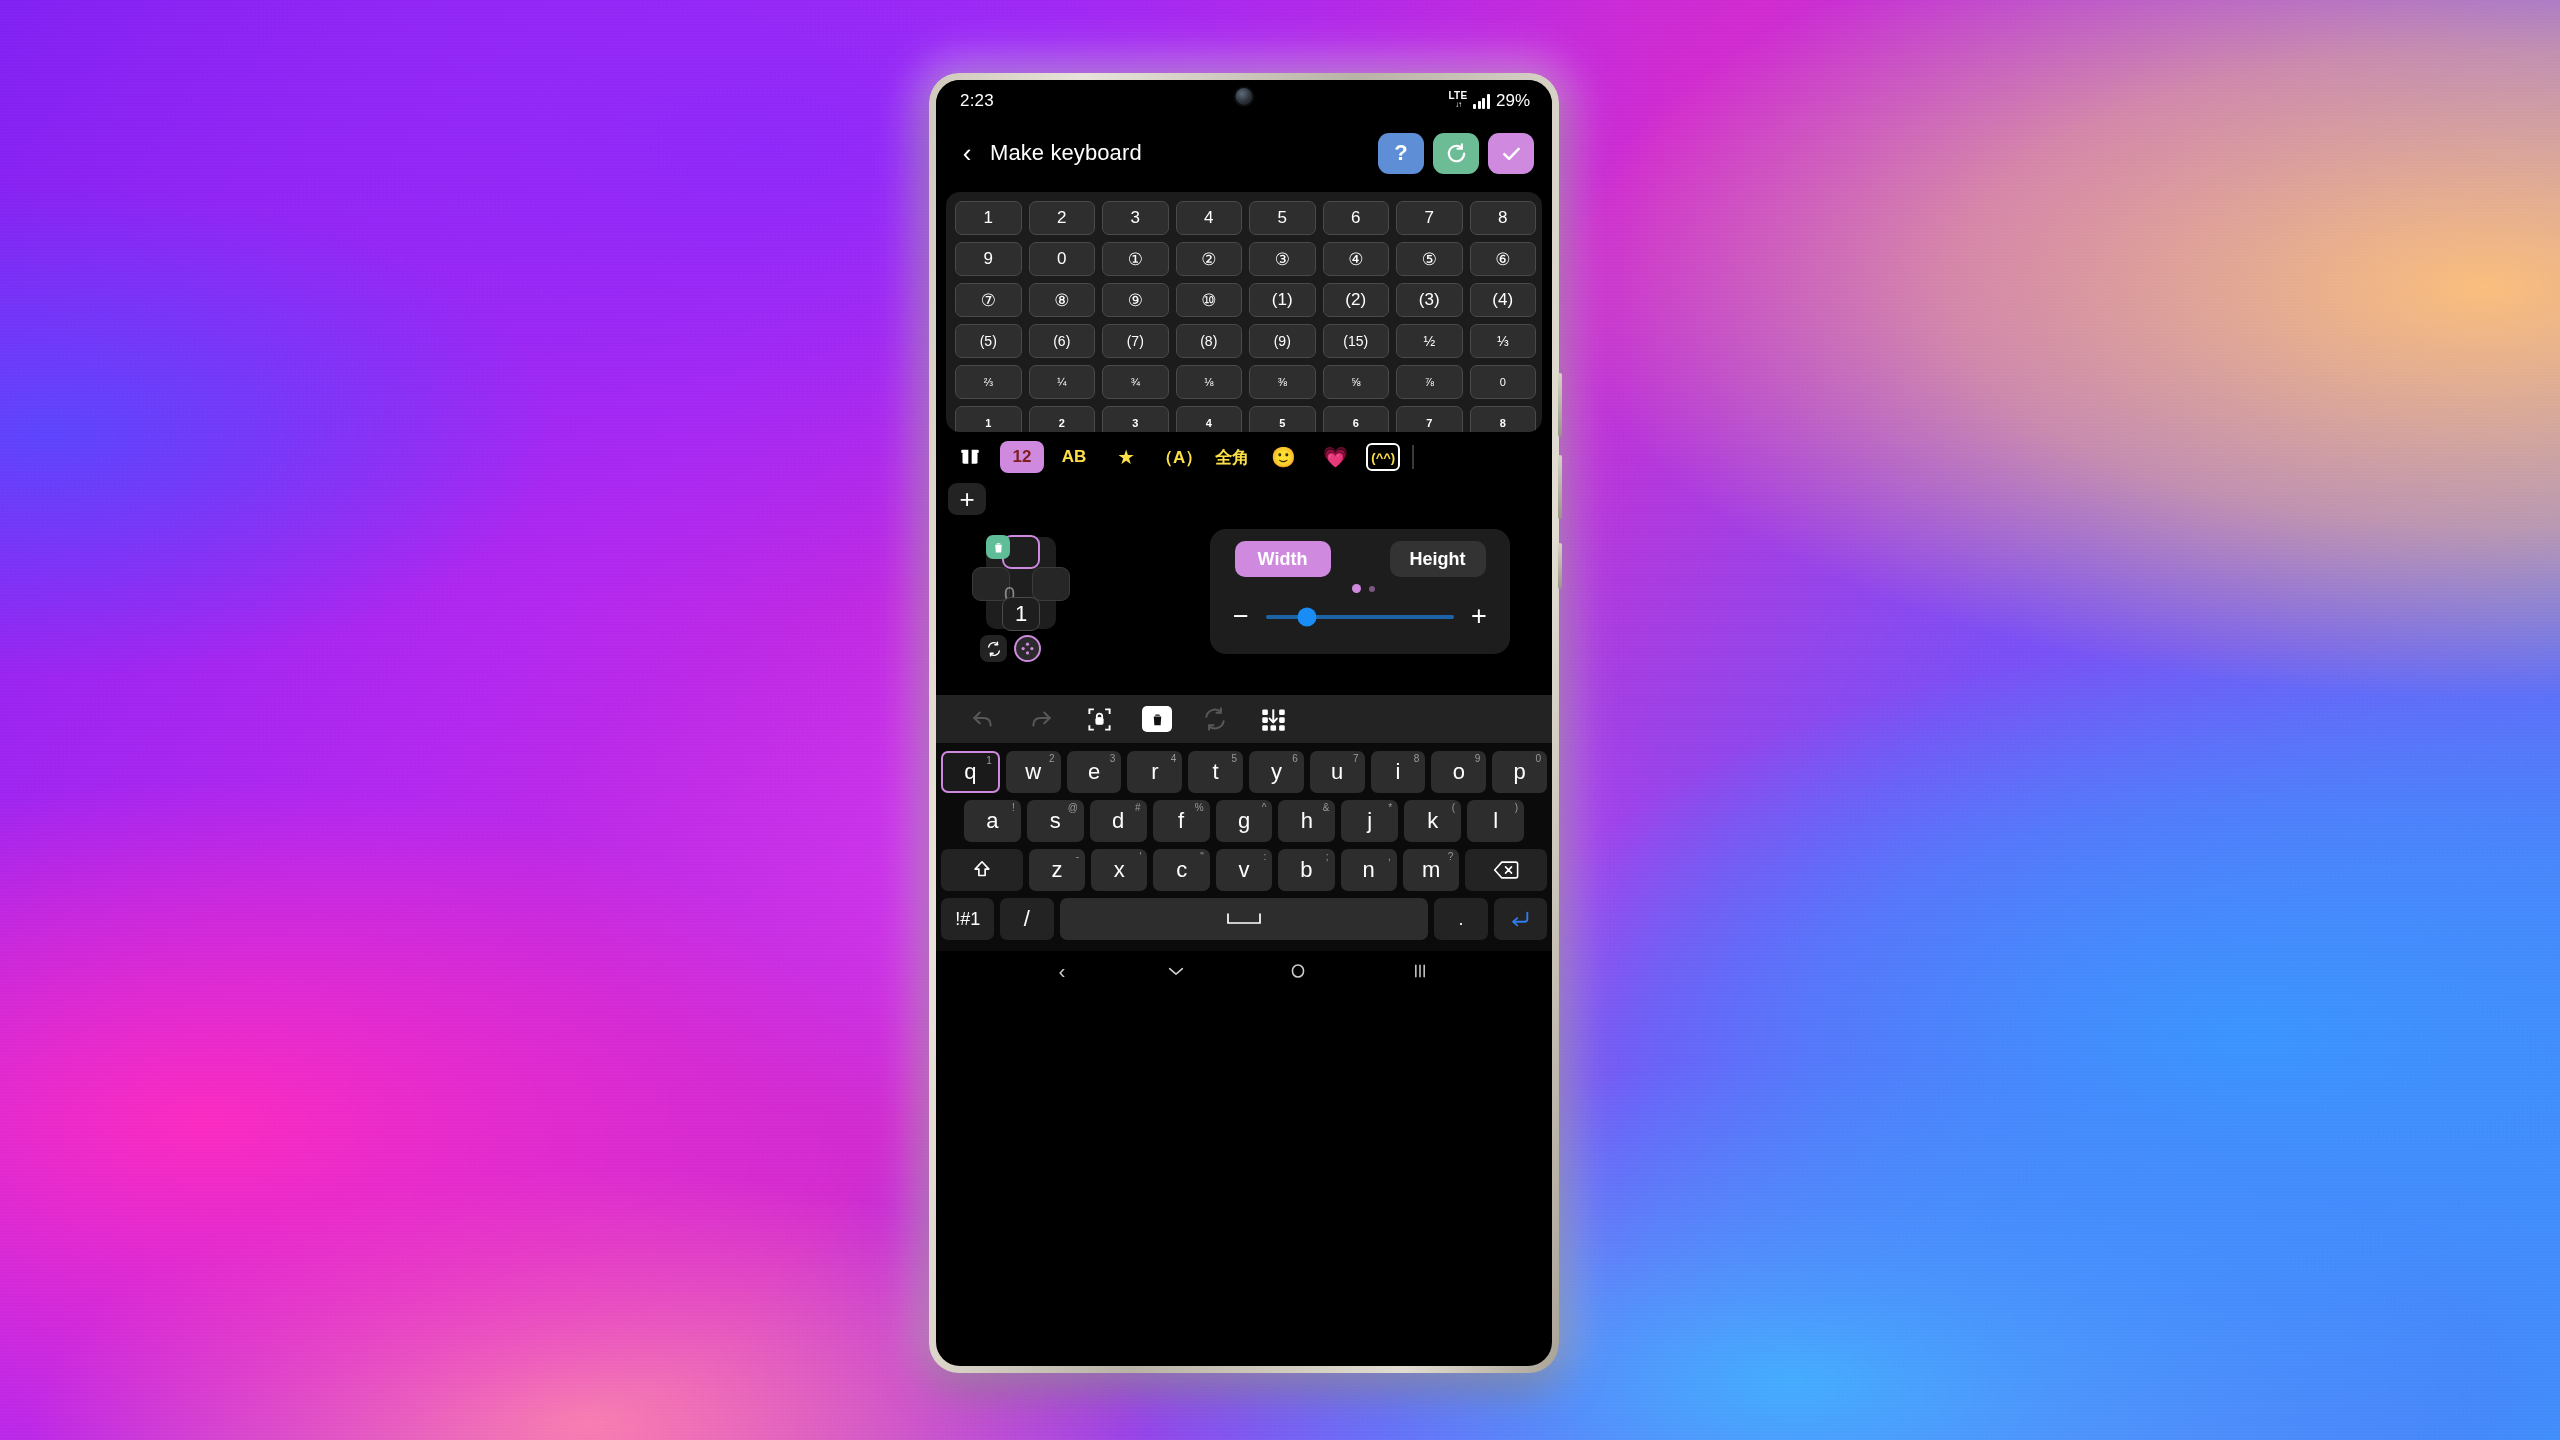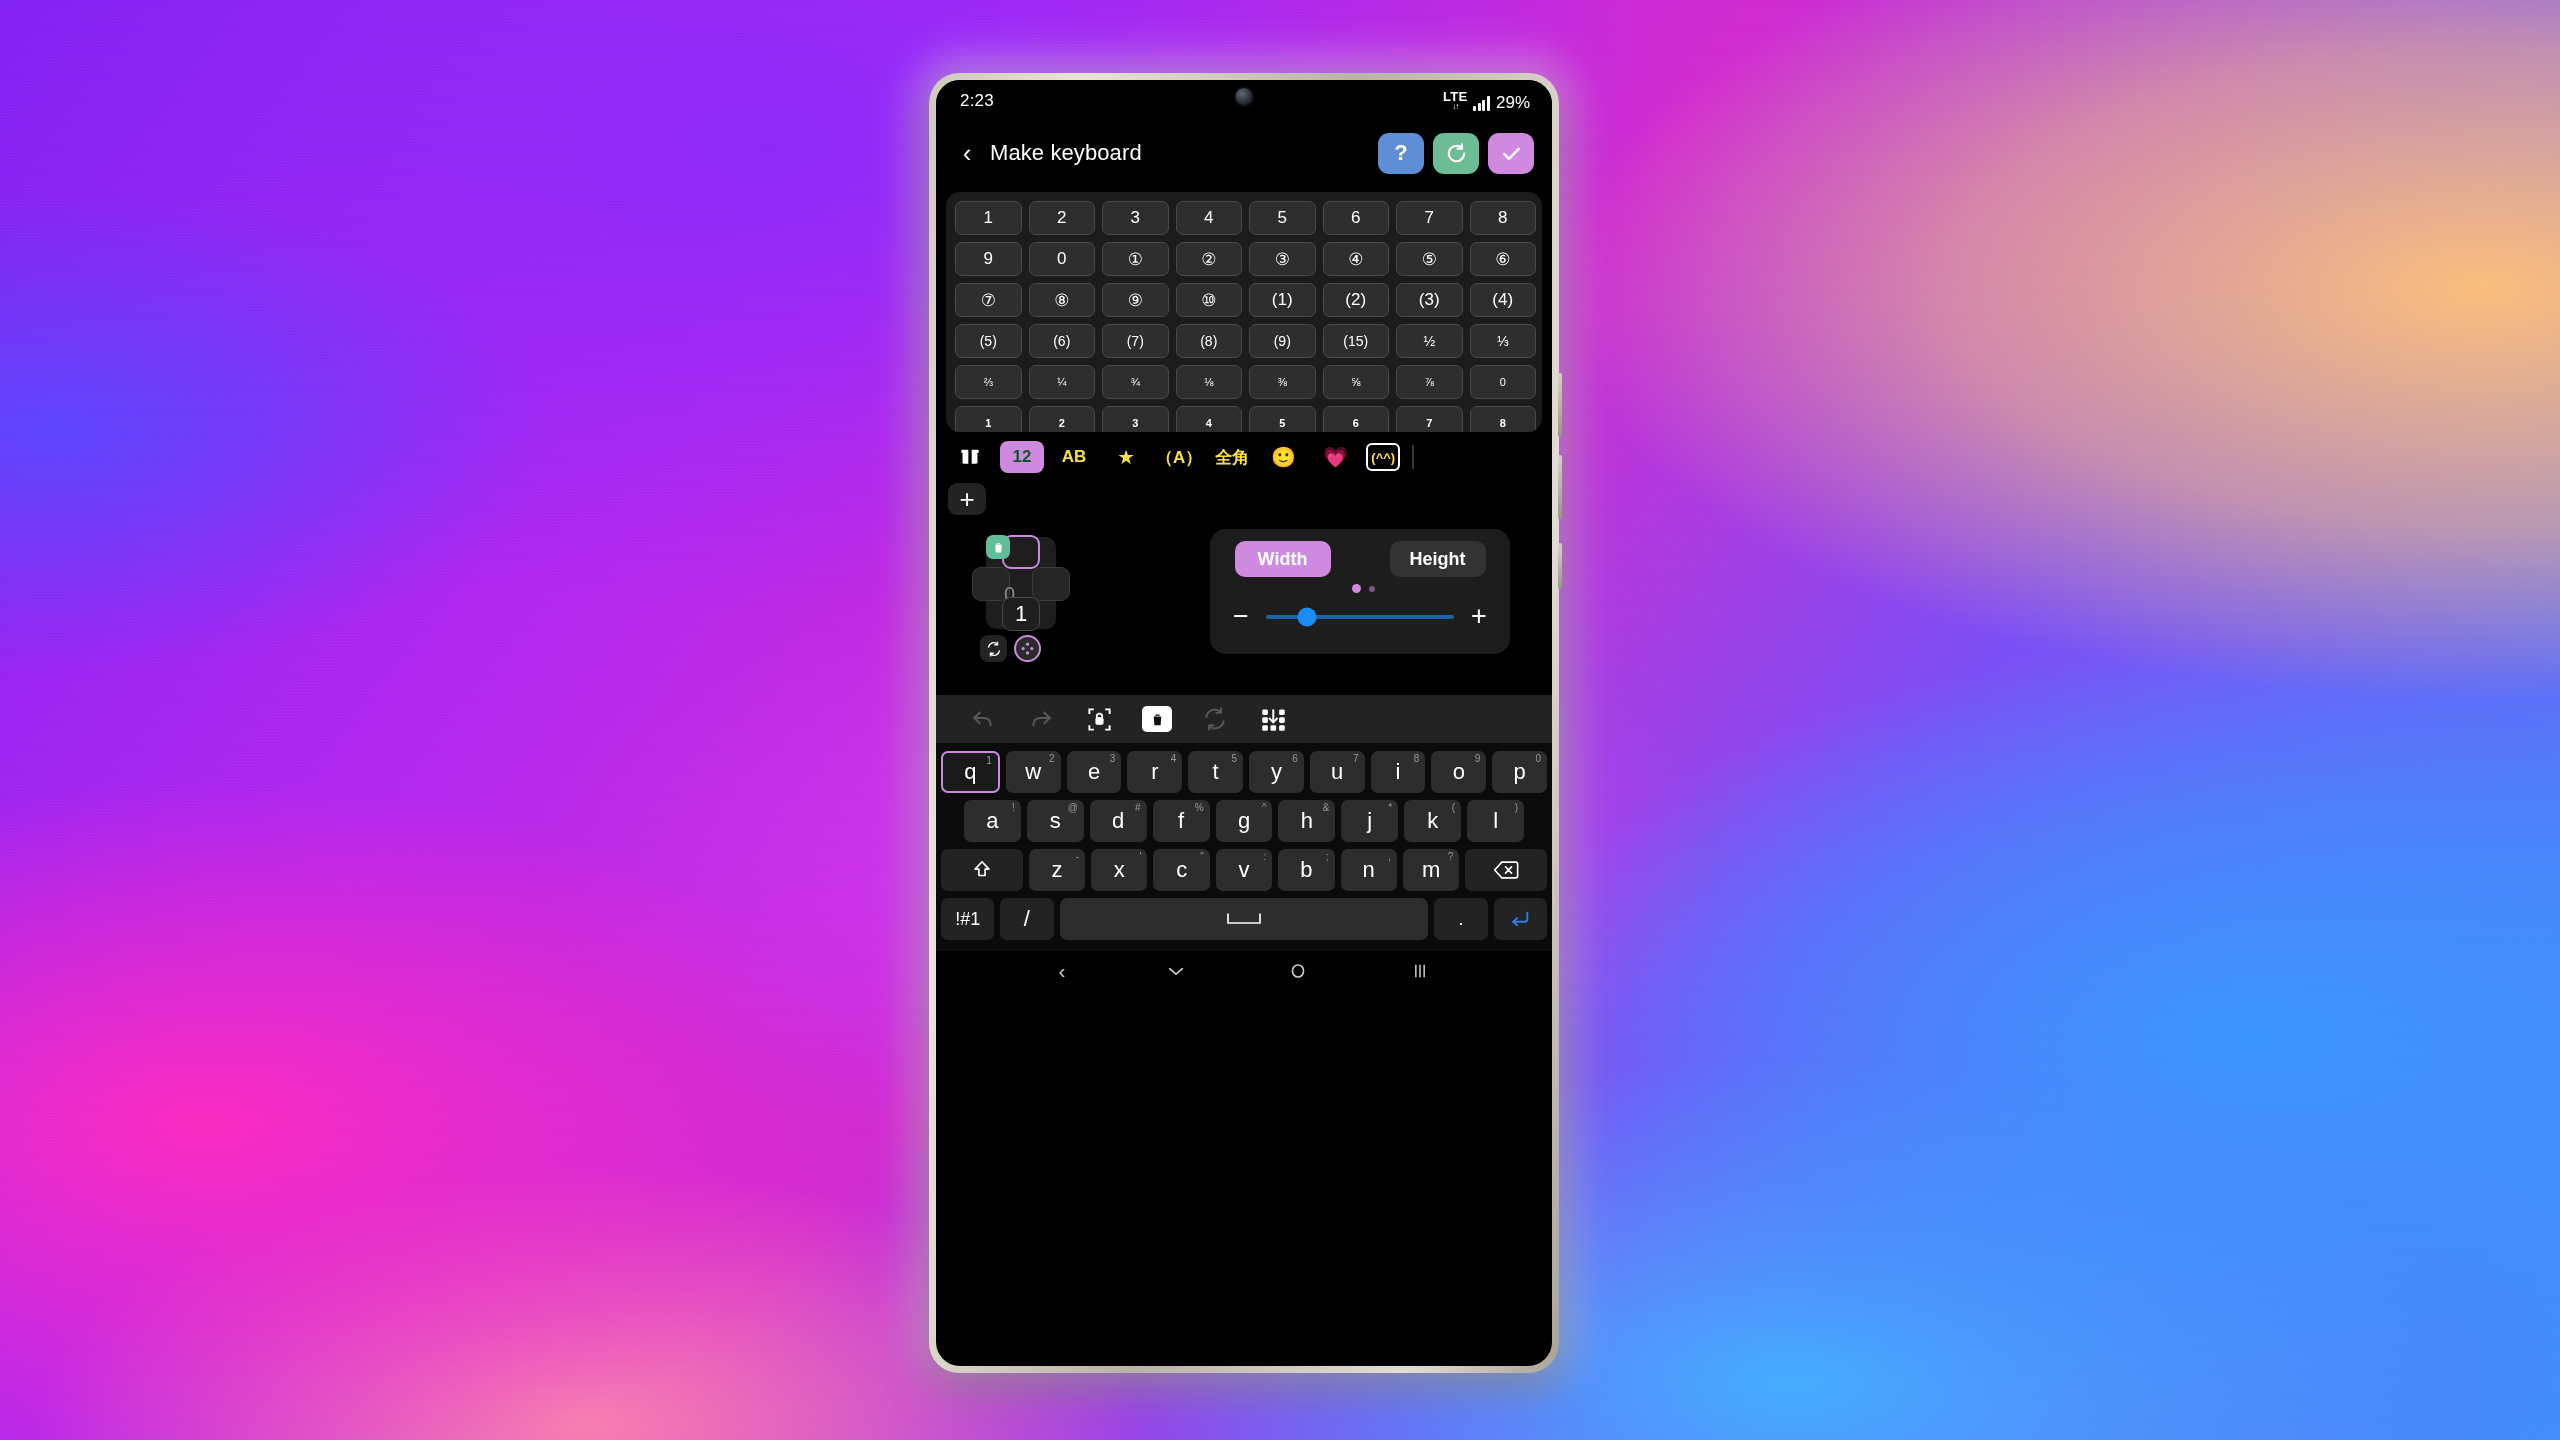--- a/index.html
+++ b/index.html
@@ -69,21 +69,21 @@
     color: #fff;
     background: #000;
     font-size: 17px;
   }
   #status-time { font-weight: 400; letter-spacing: .2px; text-align: right; }
   #status-right {
     margin-left: auto;
     display: flex; align-items: flex-end; gap: 6px;
   }
   .lte-block { display:flex; flex-direction:column; align-items:center; line-height:1; margin-bottom:2px;}
-  .lte-txt { font-size: 13px; font-weight: 700; letter-spacing:.3px;text-align:right;}
+  .lte-txt { font-size: 10px; font-weight: 700; letter-spacing:.3px;text-align:right;}
   .lte-arrows { font-size: 8px; letter-spacing:-1px;}
   .bars { display: flex; align-items: flex-end; gap: 1.5px; height: 15px; margin-bottom: 2px;}
   .bars i { display:block; width: 3px; background:#fff; border-radius:1px;}
   .bars i:nth-child(1){height:5px}
   .bars i:nth-child(2){height:8px}
   .bars i:nth-child(3){height:11px}
   .bars i:nth-child(4){height:15px}
   #battery-pct { font-size: 17px; }
   #camera-dot {
     position: absolute; left: 50%; top: 8px; transform: translateX(-50%);
@@ -158,21 +158,21 @@
     background: #000;
   }
   .cat-item {
     min-width: 44px; height: 32px;
     border-radius: 8px;
     display: flex; align-items:center; justify-content:center;
     color: #fde047; font-size: 17px; font-weight: 700;
     cursor: pointer;
     margin-right: 8px;
   }
-  .cat-item.active { background: #cf8ae0; color:#14532d; }
+  .cat-item.active { background: #cf8ae0; color:#7f1d1d; }
   .cat-item.emoji { font-size: 20px; font-weight: 400;}
   .cat-divider {
     width: 2px; height: 24px; background: #3a3a3a; margin-left: 4px;
   }
 
   
   #editor {
     position: relative;
     background: #000;
     height: 218px;

